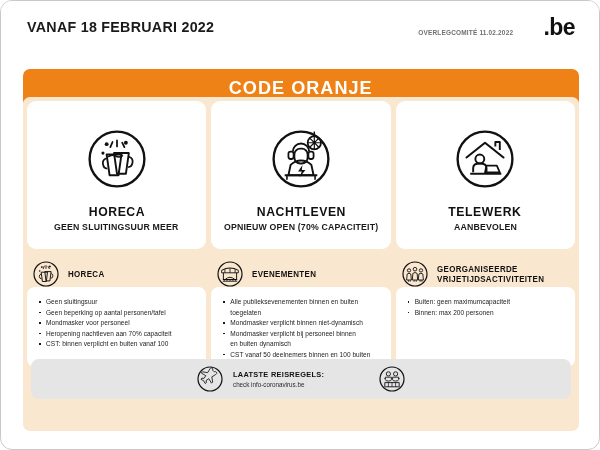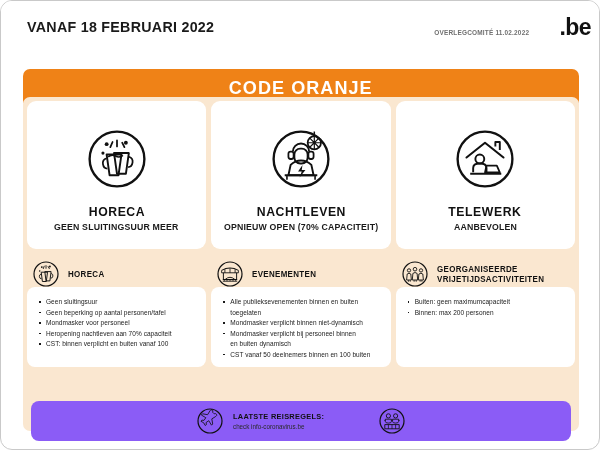--- a/index.html
+++ b/index.html
@@ -25,21 +25,21 @@
 
   
   .header {
     position: absolute;
     left: 0; top: 0;
     width: 600px;
     height: 52px;
     display: flex;
     align-items: center;
     justify-content: space-between;
-    padding: 0 10px 0 26px;
+    padding: 0 26px 0 26px;
     box-sizing: border-box;
     background: #ffffff;
   }
   .header-date {
     font-size: 15.5px;
     font-weight: bold;
     letter-spacing: 0.3px;
     color: #1a1a1a;
     transform: scaleX(0.92);
     transform-origin: left center;
@@ -198,24 +198,24 @@
     left: 1px; top: 4.3px;
     width: 1.6px; height: 1.6px;
     background: #1a1a1a;
   }
   .bullet-list li.cont { padding-left: 8px; }
   .bullet-list li.cont::before { display: none; }
 
   
   .bottom-strip {
     position: absolute;
-    left: 30px; top: 400px;
+    left: 30px; top: 358px;
     width: 540px;
     height: 40px;
-    background: #8b5cf6;
+    background: #e5e5e5;
     border-radius: 8px;
     display: flex;
     align-items: center;
     justify-content: center;
     gap: 48px;
   }
   .strip-item {
     display: flex;
     align-items: center;
     gap: 8px;

